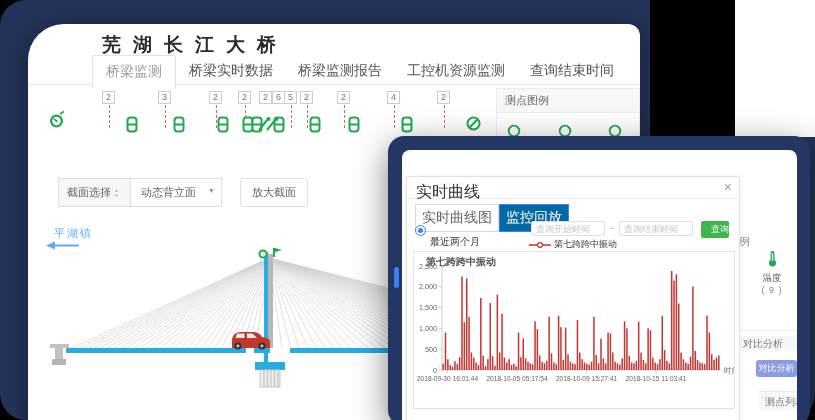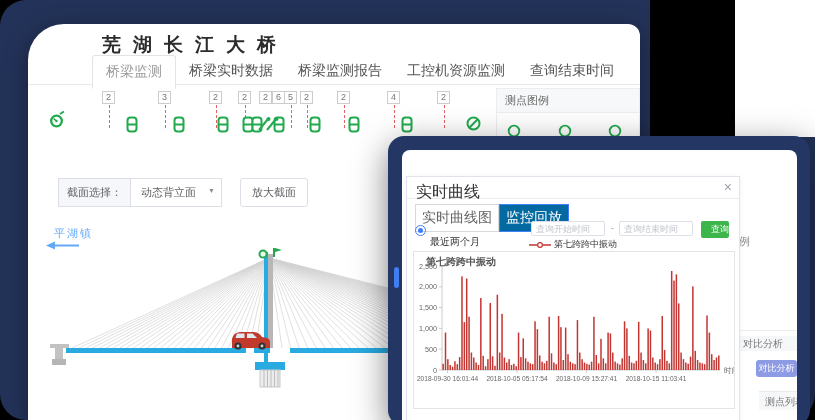--- a/index.html
+++ b/index.html
@@ -353,20 +353,29 @@
           <circle cx="226" cy="98" r="1.4" fill="#cfcfcf"></circle>
       </g>
     </svg>
   </div>
 
   <div id="modal">
     <div id="modal-scroll"></div>
     <div id="modal-content">
 
       <div class="rp" id="rp-legend-header">测点图例</div>
+      <div class="rp" id="rp-temp">
+        <svg width="11" height="17">
+          <rect x="3.5" y="1" width="4" height="10" rx="2" fill="#21A94D"></rect>
+          <circle cx="5.5" cy="13" r="3.5" fill="#21A94D"></circle>
+          <rect x="4.7" y="3" width="1.6" height="8" fill="#bfe8cc"></rect>
+        </svg>
+        <div class="t1">温度</div>
+        <div class="t2">( 9 )</div>
+      </div>
       <div class="rp" id="rp-divider"></div>
       <div class="rp" id="rp-compare-bar">对比分析</div>
       <div class="rp" id="rp-compare-btn">对比分析</div>
       <div class="rp" id="rp-list-bar">测点列表</div>
 
       <div id="dialog">
         <div id="dlg-header">
           <span id="dlg-title">实时曲线</span>
           <span id="dlg-close">×</span>
         </div>

